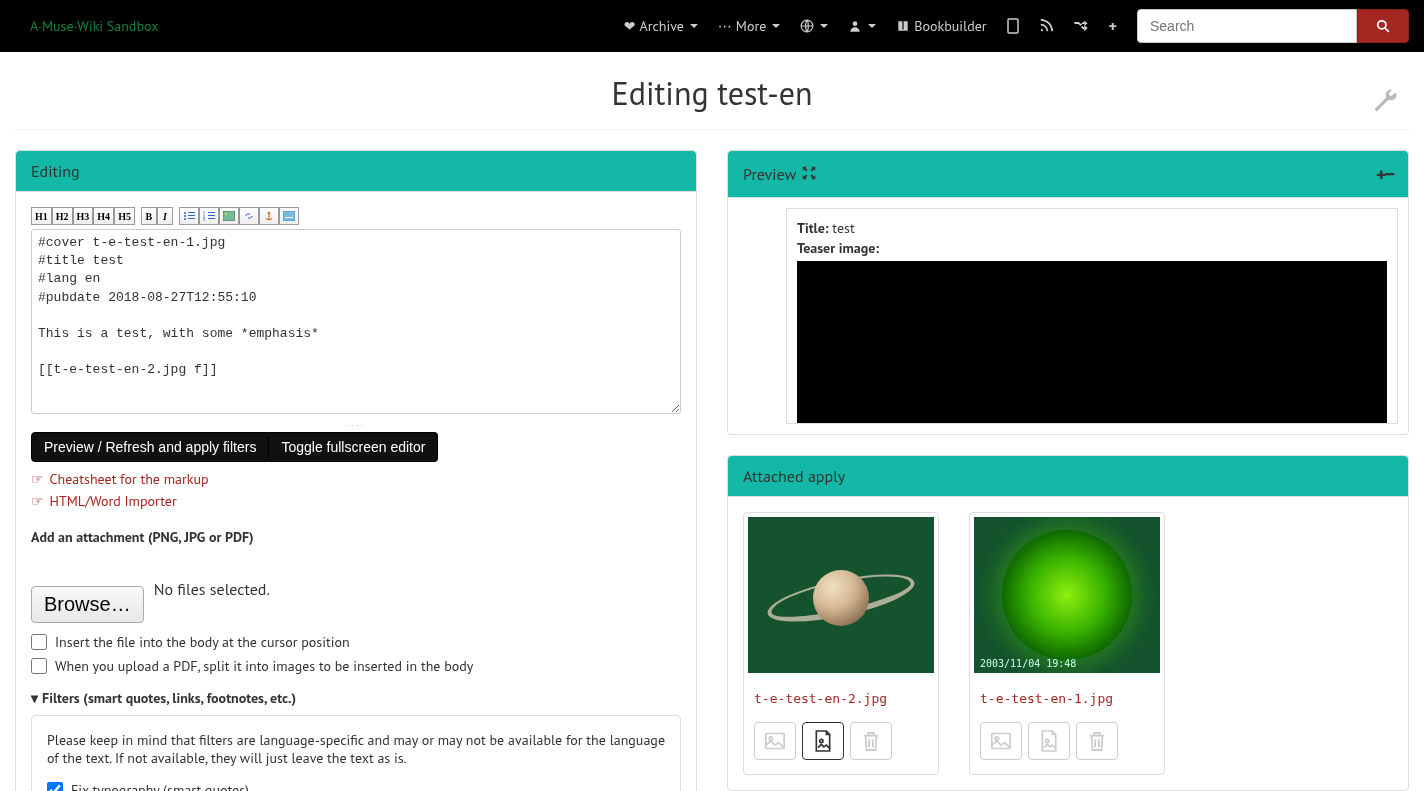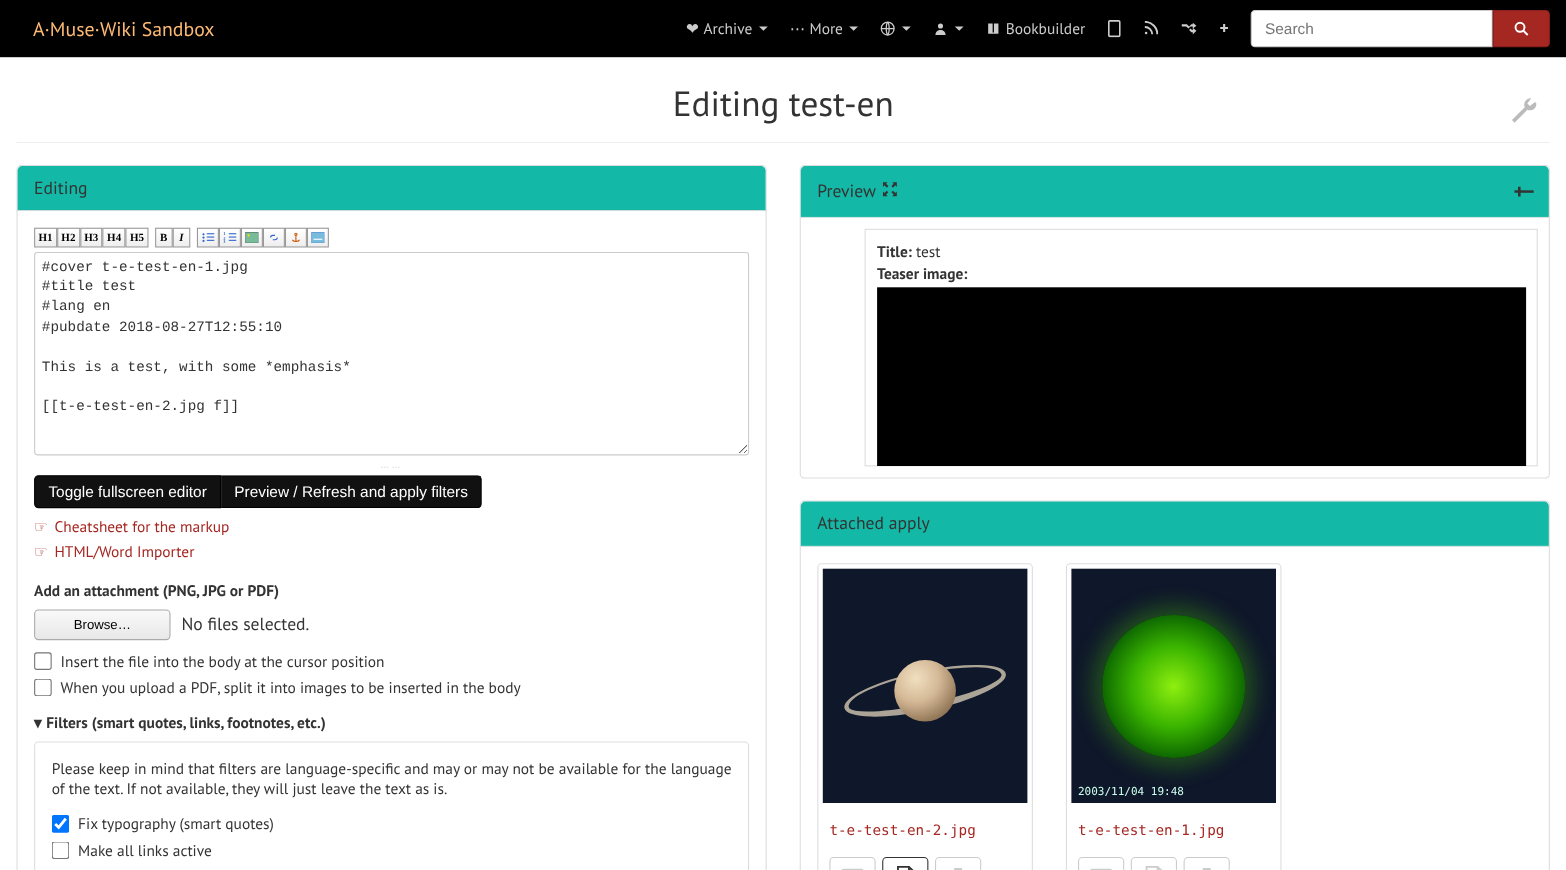--- a/index.html
+++ b/index.html
@@ -1,18 +1,18 @@
 <!DOCTYPE html>
 <html><head>
 <meta charset="utf-8">
 <style>
 * { box-sizing: border-box; margin: 0; padding: 0; }
 body { font-family: "PT Sans", "Helvetica Neue", Helvetica, Arial, sans-serif; font-size: 14px; color: #333; background: #fff; }
 .navbar { background: #000; color: #fff; height: 52px; display: flex; align-items: center; padding: 0 15px; }
-.navbar-brand { color: #fdba74; font-size: 18px; padding: 15px; text-decoration: none; }
+.navbar-brand { color: #15803d; font-size: 14px; padding: 15px; text-decoration: none; }
 .navbar-right { margin-left: auto; display: flex; align-items: center; }
 .nav-item { color: #ccc; padding: 15px 10px; text-decoration: none; display: flex; align-items: center; gap: 4px; font-size: 14px; cursor: pointer; }
 .caret { display: inline-block; width: 0; height: 0; border-left: 4px solid transparent; border-right: 4px solid transparent; border-top: 4px solid currentColor; margin-left: 2px; }
 .search-form { display: flex; margin-left: 10px; }
 .search-input { width: 220px; height: 34px; padding: 6px 12px; background: #fff; border: 1px solid #ccc; border-radius: 4px 0 0 4px; font-size: 14px; color: #555; }
 .search-btn { background: #a52722; color: #fff; border: 1px solid #8a211d; padding: 6px 18px; border-radius: 0 4px 4px 0; cursor: pointer; display: flex; align-items: center; justify-content: center; }
 .container { padding: 20px 15px 0 15px; }
 .page-title { text-align: center; font-size: 32px; font-weight: normal; color: #333; margin-bottom: 10px; position: relative; }
 .wrench-icon { position: absolute; right: 10px; top: 15px; color: #999; font-size: 24px; }
 hr.divider { border: none; border-top: 1px solid #eee; margin: 15px 0 20px 0; }
@@ -26,35 +26,35 @@
 .toolbar-btn.italic { font-style: italic; }
 .editor-textarea { width: 100%; height: 185px; border: 1px solid #ccc; border-radius: 3px; padding: 4px 6px; font-family: Menlo, Monaco, Consolas, "Courier New", monospace; font-size: 13px; resize: both; line-height: 1.4; color: #333; }
 .drag-dots { text-align: center; color: #ccc; font-size: 8px; letter-spacing: 2px; margin: 2px 0; }
 .btn-group { display: flex; margin-bottom: 8px; }
 .btn-dark { background: #111; color: #fff; border: 1px solid #000; padding: 6px 12px; font-size: 14px; border-radius: 4px; cursor: pointer; }
 .btn-dark:first-child { border-radius: 4px 0 0 4px; }
 .btn-dark:last-child { border-radius: 0 4px 4px 0; border-left: none; }
 .link-red { color: #a52722; text-decoration: none; display: flex; align-items: center; gap: 6px; margin-bottom: 4px; font-size: 14px; }
 .section-label { font-weight: bold; margin: 18px 0 8px 0; font-size: 14px; }
 .browse-row { display: flex; align-items: center; gap: 10px; margin-bottom: 10px; }
-.browse-btn { background: linear-gradient(#f9f9f9,#e8e8e8); border: 1px solid #aaa; border-radius: 4px; padding: 6px 35px; font-size: 12px; cursor: pointer; }
+.browse-btn { background: linear-gradient(#f9f9f9,#e8e8e8); border: 1px solid #aaa; border-radius: 4px; padding: 6px 12px; font-size: 20px; cursor: pointer; margin-top: 32px; }
 .browse-text { color: #333; font-size: 16px; }
 .checkbox-row { display: flex; align-items: center; gap: 8px; margin-bottom: 6px; font-size: 14px; }
 .checkbox-row input[type=checkbox] { width: 16px; height: 16px; }
 .filters-header { font-weight: bold; margin-top: 14px; font-size: 14px; display: flex; align-items: center; gap: 4px; }
 .filters-panel { border: 1px solid #ddd; border-radius: 4px; padding: 15px; margin-top: 8px; }
 .filters-note { color: #333; font-size: 14px; margin-bottom: 14px; text-align: justify; }
 .preview-content { border: 1px solid #ddd; padding: 10px; height: 216px; overflow-y: scroll; position: relative; margin-left: 48px; }
 .preview-title-line { font-size: 14px; margin-bottom: 2px; }
 .preview-title-line strong { font-weight: bold; }
 .teaser-img { width: 100%; height: 760px; background: #000; margin-top: 4px; position: relative; overflow: hidden; }
 .plus-minus { margin-left: auto; font-size: 20px; font-weight: bold; letter-spacing: -2px; cursor: pointer; }
 .attached-images { display: flex; gap: 30px; }
 .thumbnail { border: 1px solid #ddd; border-radius: 4px; padding: 4px; width: 196px; display: flex; flex-direction: column; }
-.thumb-img { width: 100%; height: 213px; background: #0f172a; border-radius: 0; margin-bottom: 4px; position: relative; overflow: hidden; }
+.thumb-img { width: 100%; height: 156px; background: #14532d; border-radius: 0; margin-bottom: 4px; position: relative; overflow: hidden; }
 .saturn-body { position: absolute; left: 50%; top: 52%; transform: translate(-50%,-50%); width: 56px; height: 56px; border-radius: 50%; background: radial-gradient(circle at 35% 30%, #f0e0c0 0%, #d4b896 40%, #8a6f50 80%, #3a2f20 100%); }
 .saturn-ring { position: absolute; left: 50%; top: 52%; transform: translate(-50%,-50%) rotate(-12deg); width: 150px; height: 36px; border-radius: 50%; border: 4px solid rgba(200,190,170,0.85); border-top-width: 2px; border-bottom-width: 6px; }
 .sun-thumb { position: absolute; left: 50%; top: 50%; transform: translate(-50%,-50%); width: 130px; height: 130px; border-radius: 50%; background: radial-gradient(circle, #8fef10 0%, #3ab400 40%, #0f6a00 70%, #043600 100%); box-shadow: 0 0 20px 8px rgba(80,220,0,0.3); }
 .sun-timestamp { position: absolute; bottom: 4px; left: 6px; color: #cfe; font-size: 10px; font-family: monospace; }
 .thumb-caption { padding: 14px 6px 10px 6px; }
 .thumb-filename { color: #a52722; font-family: Menlo, Monaco, Consolas, monospace; font-size: 13px; margin-bottom: 16px; }
 .thumb-actions { display: flex; gap: 6px; }
 .thumb-action-btn { width: 42px; height: 38px; border: 1px solid #ccc; border-radius: 4px; background: #fff; cursor: pointer; display: flex; align-items: center; justify-content: center; color: #ccc; }
 .thumb-action-btn.active { border-color: #333; color: #333; }
 .expand-icon { font-weight: bold; }
@@ -198,22 +198,22 @@
           <textarea class="editor-textarea" style="">#cover t-e-test-en-1.jpg
 #title test
 #lang en
 #pubdate 2018-08-27T12:55:10
 
 This is a test, with some *emphasis*
 
 [[t-e-test-en-2.jpg f]]</textarea>
           <div class="drag-dots">⋯⋯</div>
           <div class="btn-group">
+            <button class="btn-dark">Preview / Refresh and apply filters</button>
             <button class="btn-dark">Toggle fullscreen editor</button>
-            <button class="btn-dark">Preview / Refresh and apply filters</button>
           </div>
           <a class="link-red">
             <span>☞</span>
             <span>Cheatsheet for the markup</span>
           </a>
           <a class="link-red">
             <span>☞</span>
             <span>HTML/Word Importer</span>
           </a>
 

